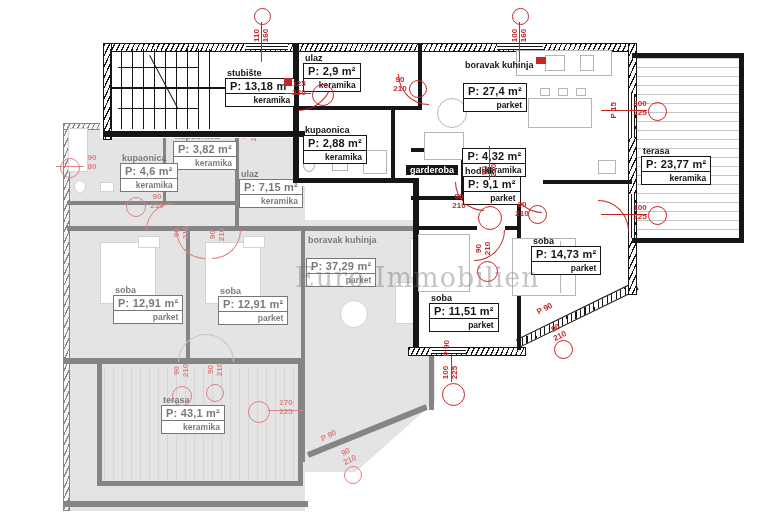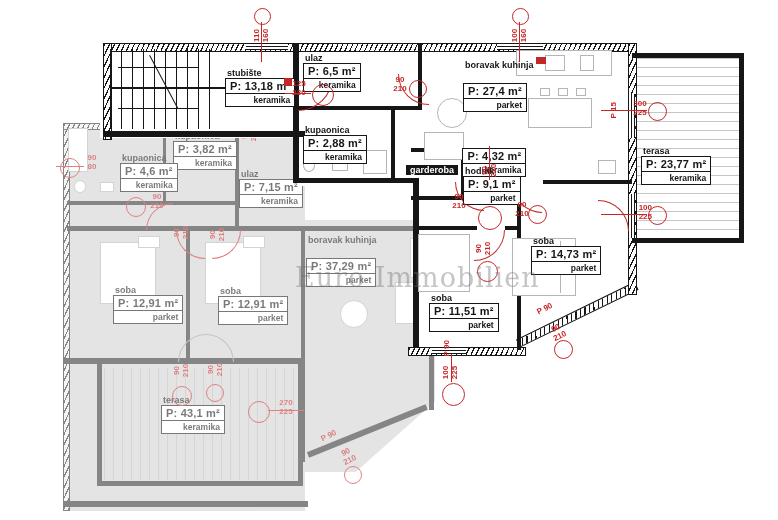--- a/index.html
+++ b/index.html
@@ -231,21 +231,21 @@
   <div class="arcbl" style="left:513px;top:184px;width:28px;height:28px;"></div>
   <div class="arctr" style="left:598px;top:200px;width:30px;height:30px;"></div>
 
   <div class="lbl" style="left:225px;top:68px;">
     <div class="nm">stubište</div>
     <div class="bx"><div class="ar">P: 13,18 m²</div>
     <div class="fl">keramika</div></div>
   </div>
   <div class="lbl" style="left:303px;top:53px;">
     <div class="nm">ulaz</div>
-    <div class="bx"><div class="ar">P: 6,5 m²</div>
+    <div class="bx"><div class="ar">P: 2,9 m²</div>
     <div class="fl">keramika</div></div>
   </div>
   <div class="lbl" style="left:303px;top:125px;">
     <div class="nm">kupaonica</div>
     <div class="bx"><div class="ar">P: 2,88 m²</div>
     <div class="fl">keramika</div></div>
   </div>
   <div class="lbl" style="left:463px;top:60px;">
     <div class="nm gap">boravak kuhinja</div>
     <div class="bx"><div class="ar">P: 27,4 m²</div>
@@ -283,21 +283,21 @@
   <div class="rln" style="left:261px;top:22px;width:1.3px;height:40px;"></div>
   <div class="mk r90" style="left:508px;top:27px;width:22px;">100
 160</div>
   <div class="circle" style="left:512px;top:8px;width:15px;height:15px;"></div>
   <div class="rln" style="left:519px;top:22px;width:1.3px;height:40px;"></div>
   <div class="rsq" style="left:536px;top:57px;width:10px;height:7px;"></div>
   <div class="mk" style="left:628px;top:100px;width:24px;">300
 225</div>
   <div class="circle" style="left:648px;top:102px;width:17px;height:17px;"></div>
   <div class="rln" style="left:601px;top:110px;width:46px;height:1.3px;"></div>
-  <div class="mk" style="left:628px;top:204px;width:24px;text-align:right;">100
+  <div class="mk" style="left:628px;top:204px;width:24px;">100
 225</div>
   <div class="circle" style="left:648px;top:206px;width:17px;height:17px;"></div>
   <div class="rln" style="left:601px;top:214px;width:46px;height:1.3px;"></div>
   <div class="mk" style="left:287px;top:80px;width:24px;">125
 230</div>
   <div class="circle" style="left:312px;top:84px;width:20px;height:20px;"></div>
   <div class="rln" style="left:285px;top:93px;width:26px;height:1.3px;"></div>
   <div class="rsq" style="left:284px;top:78px;width:8px;height:8px;"></div>
   <div class="mk" style="left:389px;top:76px;width:22px;">90
 210</div>

